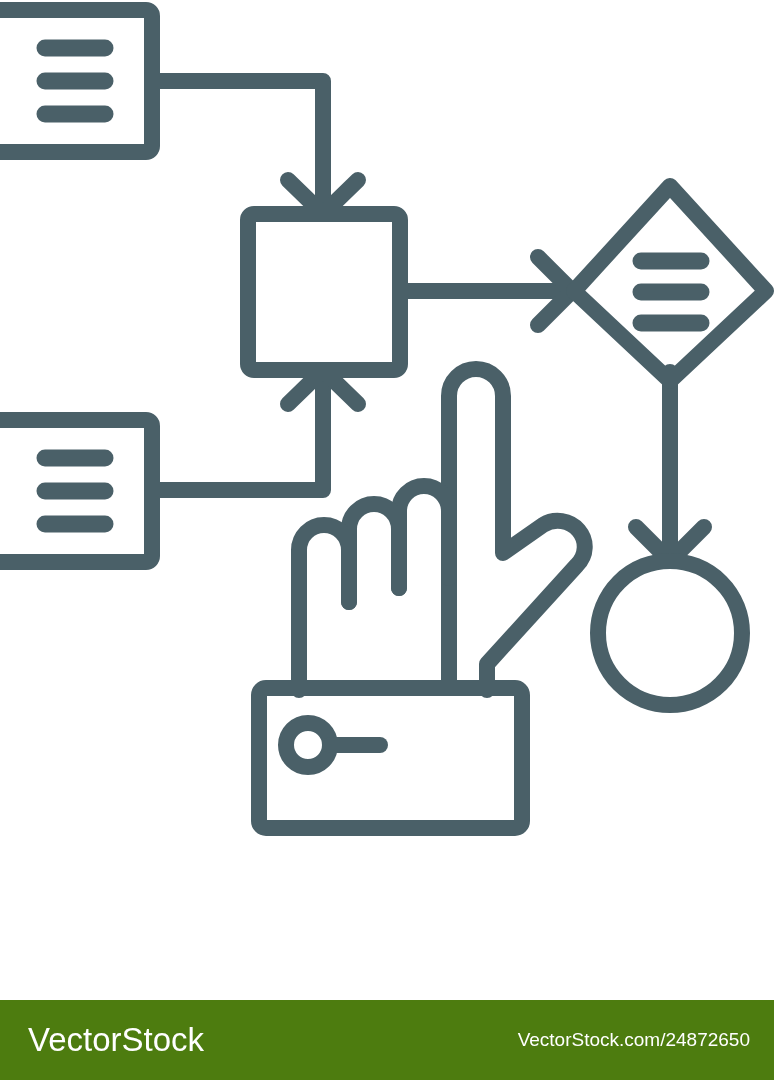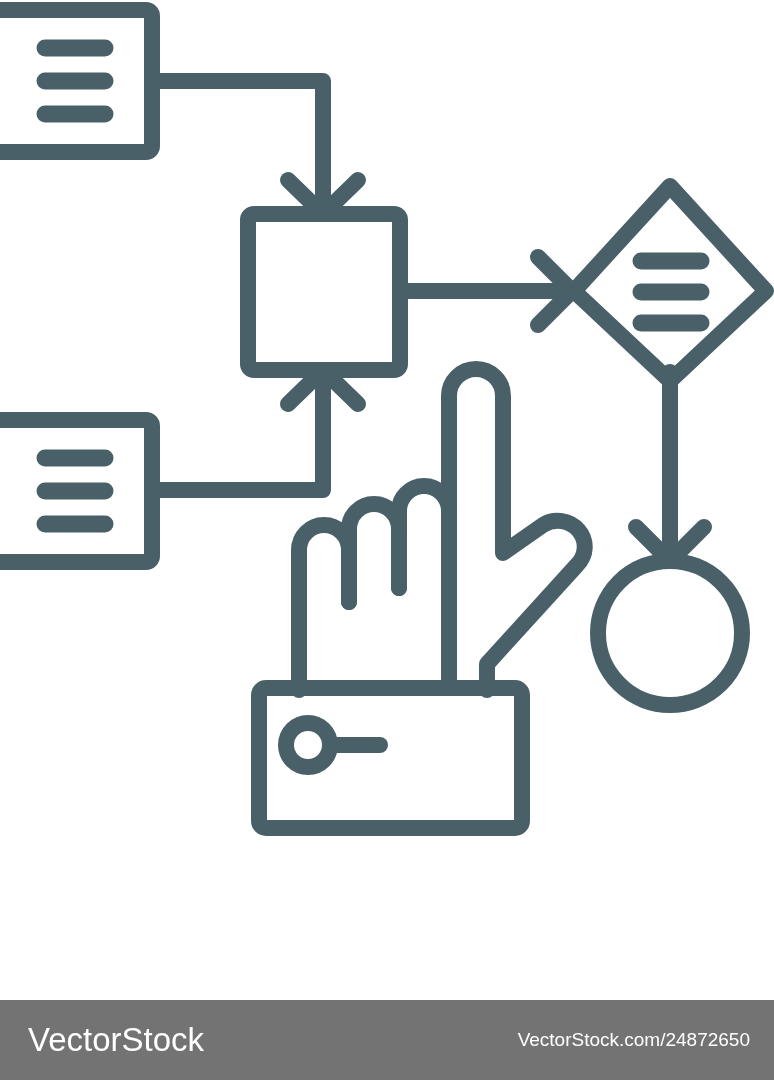--- a/index.html
+++ b/index.html
@@ -47,21 +47,21 @@
     line-height: 1;
     letter-spacing: -1px;
     color: #4A6068;
   }
   #footer-bar {
     position: absolute;
     left: 0;
     top: 1000px;
     width: 774px;
     height: 80px;
-    background: #737373;
+    background: #4d7c0f;
   }
   #footer-brand {
     position: absolute;
     left: 28px;
     top: 50%;
     transform: translateY(-50%);
     color: #ffffff;
     font-family: "Liberation Sans", sans-serif;
     font-size: 33px;
     font-weight: normal;

